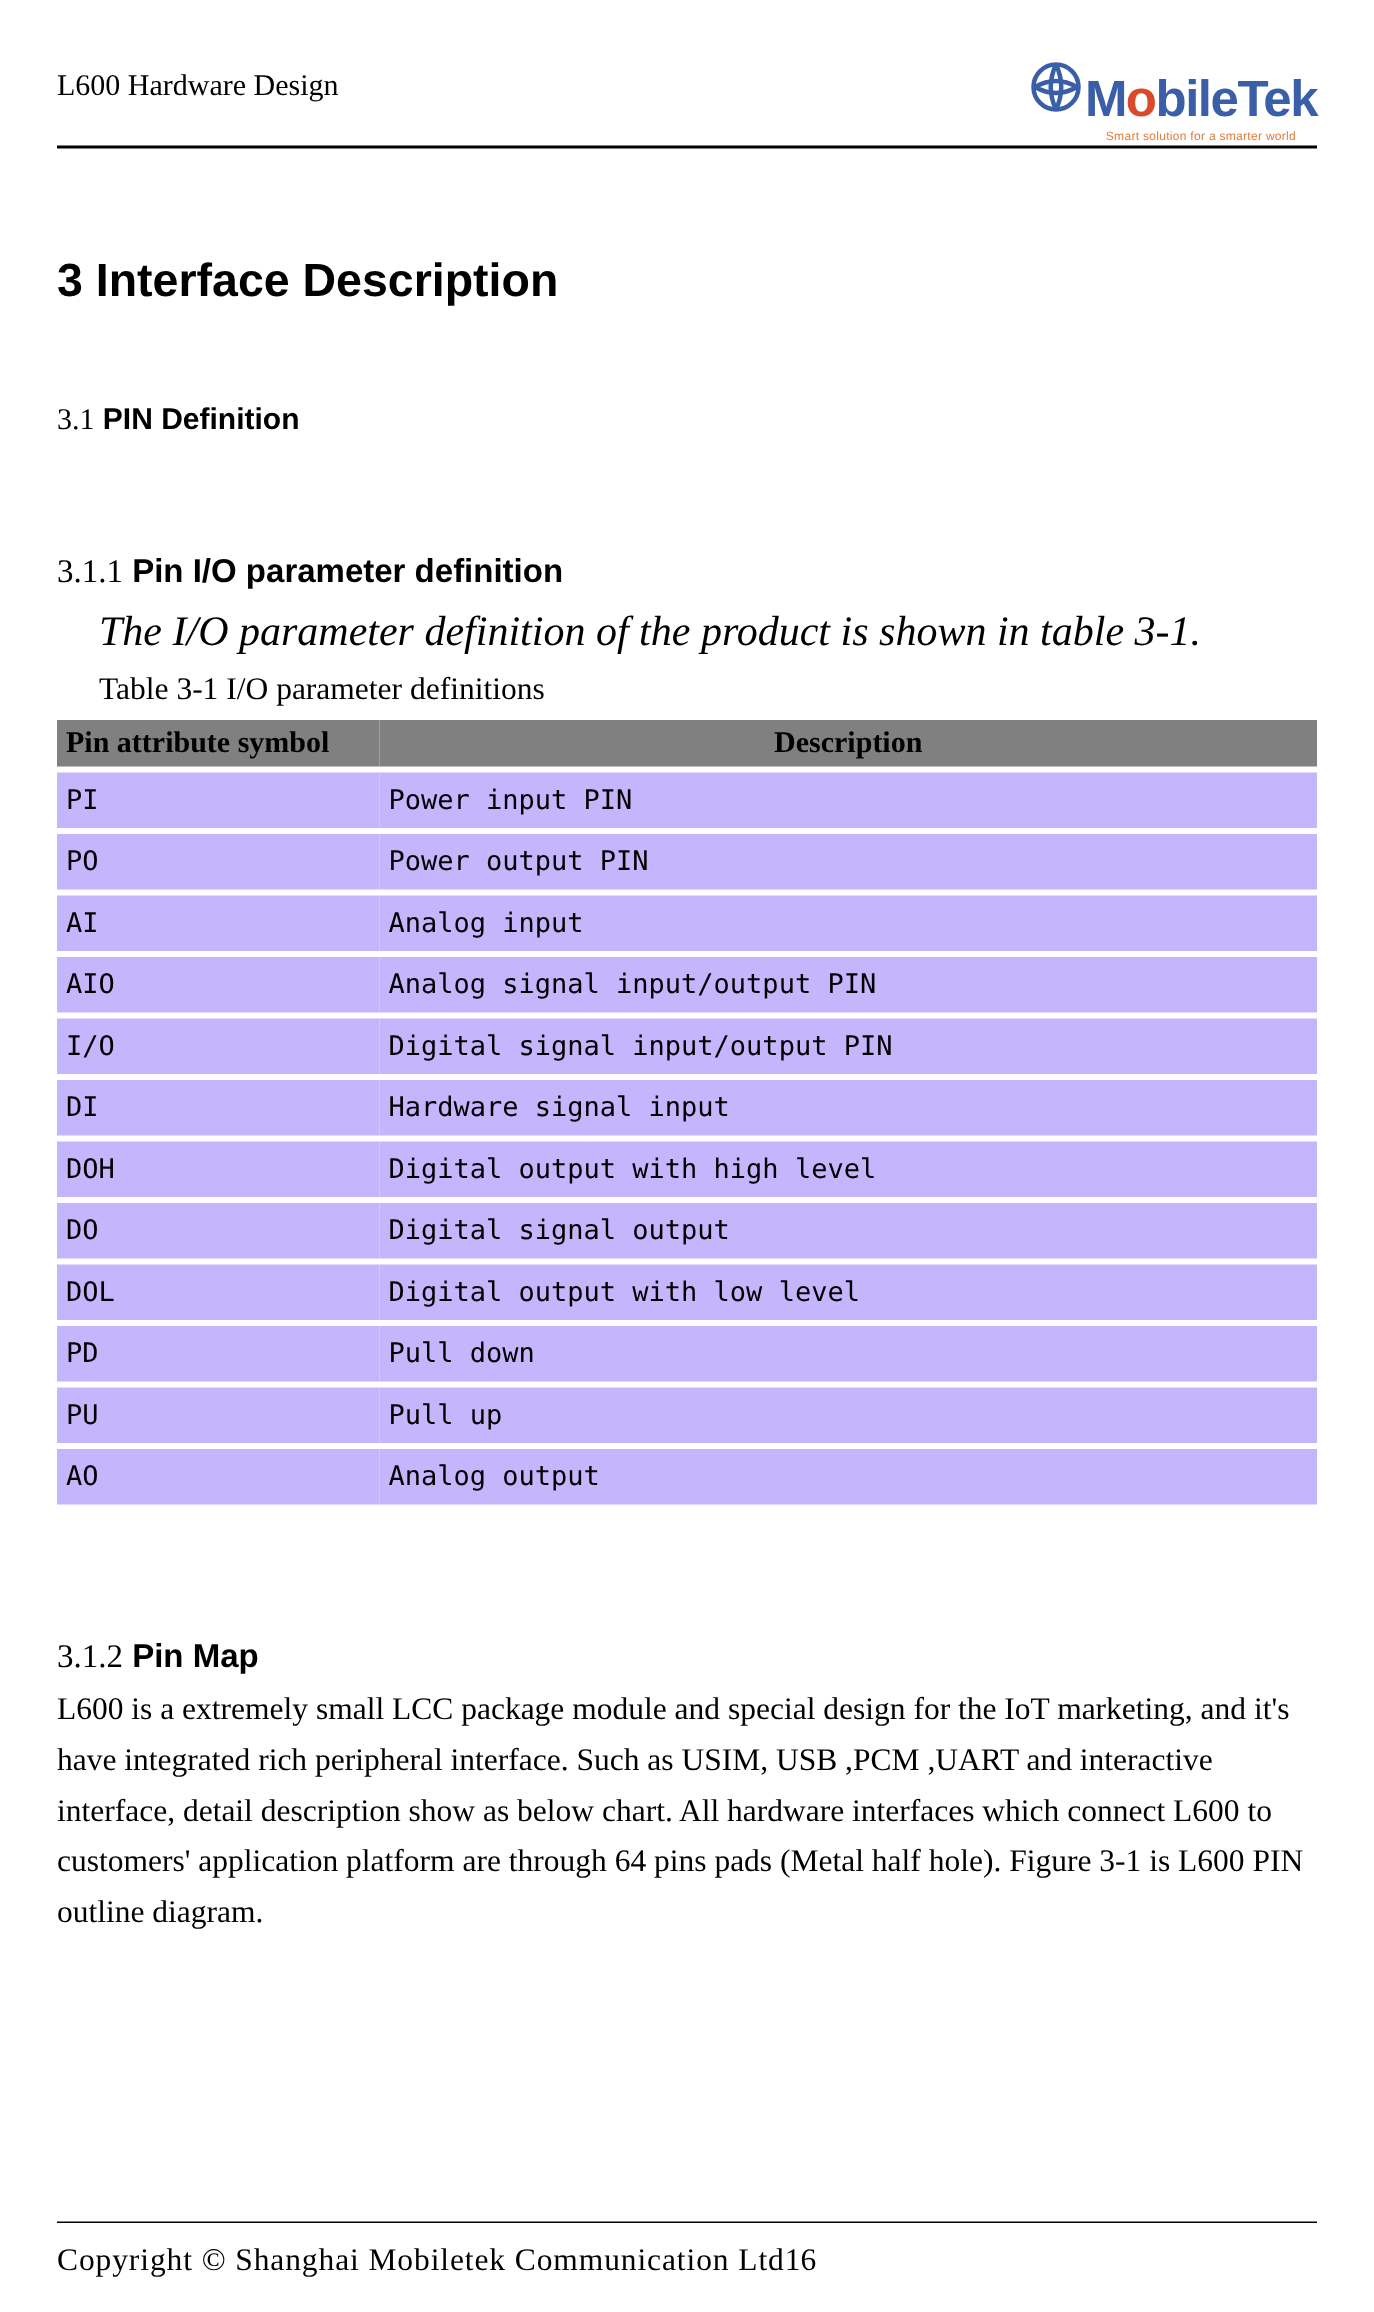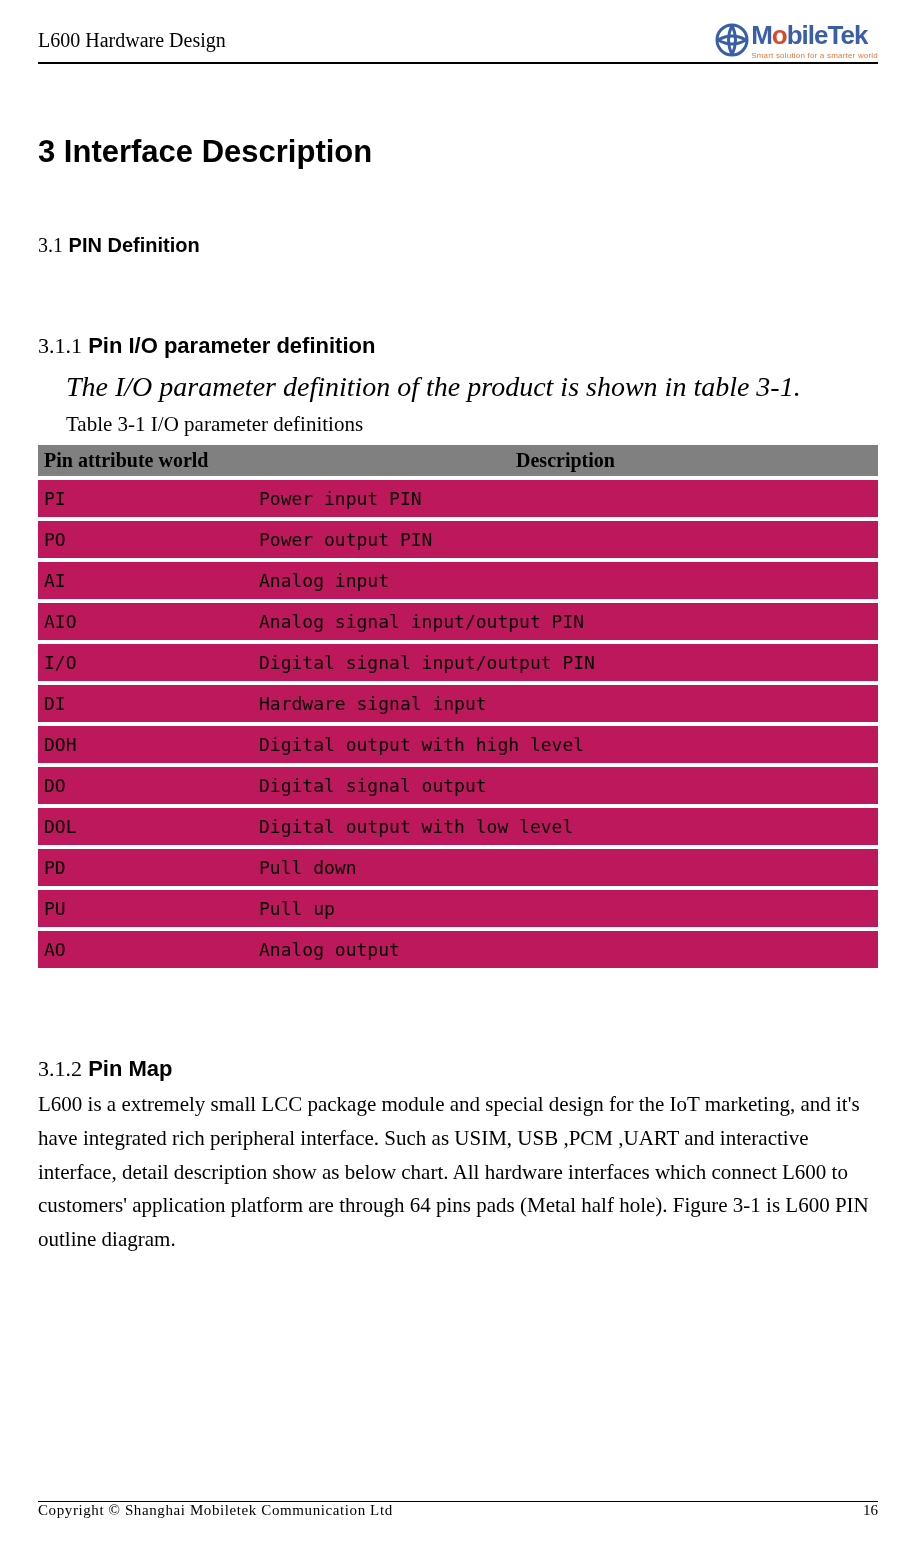--- a/index.html
+++ b/index.html
@@ -18,44 +18,44 @@
     align-items: center;
     border-bottom: 2px solid #000;
     padding-bottom: 2px;
     margin-bottom: 70px;
     gap: 14px;
   }
   .doc-title-top { font-size: 20px; }
   .logo { display: flex; align-items: center; gap: 2px; }
   .logo-icon { display:flex; }
   .logo-text-wrap { display:flex; flex-direction:column; }
-  .logo-text { font-family: Arial, sans-serif; font-weight: bold; font-size: 26px; color:#3a5fa8; letter-spacing:-1px; }
+  .logo-text { font-family: Arial, sans-serif; font-weight: bold; font-size: 34px; color:#3a5fa8; letter-spacing:-1px;margin-top:27px; }
   .logo-text .red { color:#d84a2a; }
   .logo-sub { font-family: Arial, sans-serif; font-size:8px; color:#e07b3a; letter-spacing:0.2px;text-align:center; }
   h1 { font-family: Arial, sans-serif; font-size: 31px; font-weight: bold; margin-bottom: 64px; }
   h2 { font-family: Arial, sans-serif; font-size: 20px; font-weight: bold; margin-bottom: 76px; }
   .h2-num, .h3-num { font-family: "SimSun","MS Mincho",serif; font-weight:normal; }
   h3 { font-family: Arial, sans-serif; font-size: 22px; font-weight: bold; margin-bottom: 6px; }
   .para { font-size: 28px; line-height: 1.55; margin-left: 28px; margin-bottom: 4px; font-style: italic; }
   .table-caption { font-size: 21px; margin-left:28px; margin-bottom:4px; }
   .caption-label { font-family: "SimSun","MS Mincho",serif; }
   table { width: 100%; border-collapse: separate; border-spacing: 0 4px; font-family: "SimSun","MS Mincho",monospace; }
   thead td { background:#808080; font-family:"Times New Roman",serif; font-weight:bold; font-size:20px; padding:4px 6px; }
   thead td.desc-head { text-align:center; }
-  tbody td { background:#be185d; font-size:18px; padding:8px 6px; }
+  tbody td { background:#c4b5fd; font-size:18px; padding:8px 6px; }
   td.col1 { width: 215px; }
   .section-gap { height: 84px; }
   .para2 { font-size: 21px; line-height: 1.6; }
   .footer {
     position:absolute;
     left:38px; right:38px; bottom:22px;
     border-top:1.5px solid #000;
-    padding-top:0;
-    display:flex; justify-content:space-between;
-    font-size:15px;
+    padding-top:12px;
+    display:flex; 
+    font-size:21px;
   }
   .footer-left { letter-spacing:0.6px; }
 </style>
 </head>
 <body>
 
 <div class="header-bar">
   <div class="doc-title-top">L600 Hardware Design</div>
   <div class="logo">
     <span class="logo-icon">
@@ -88,21 +88,21 @@
 
 <div class="para">The I/O parameter definition of the product is shown in table 3-1.</div>
 
 <div class="table-caption">
   <span class="caption-label">Table 3-1</span><span> I/O parameter definitions</span>
 </div>
 
 <table>
   <thead>
     <tr>
-      <td class="col1">Pin attribute world</td>
+      <td class="col1">Pin attribute symbol</td>
       <td class="desc-head">Description</td>
     </tr>
   </thead>
   <tbody>
     <tr>
         <td class="col1">PI</td>
         <td>Power input PIN</td>
       </tr>
     <tr>
         <td class="col1">PO</td>

